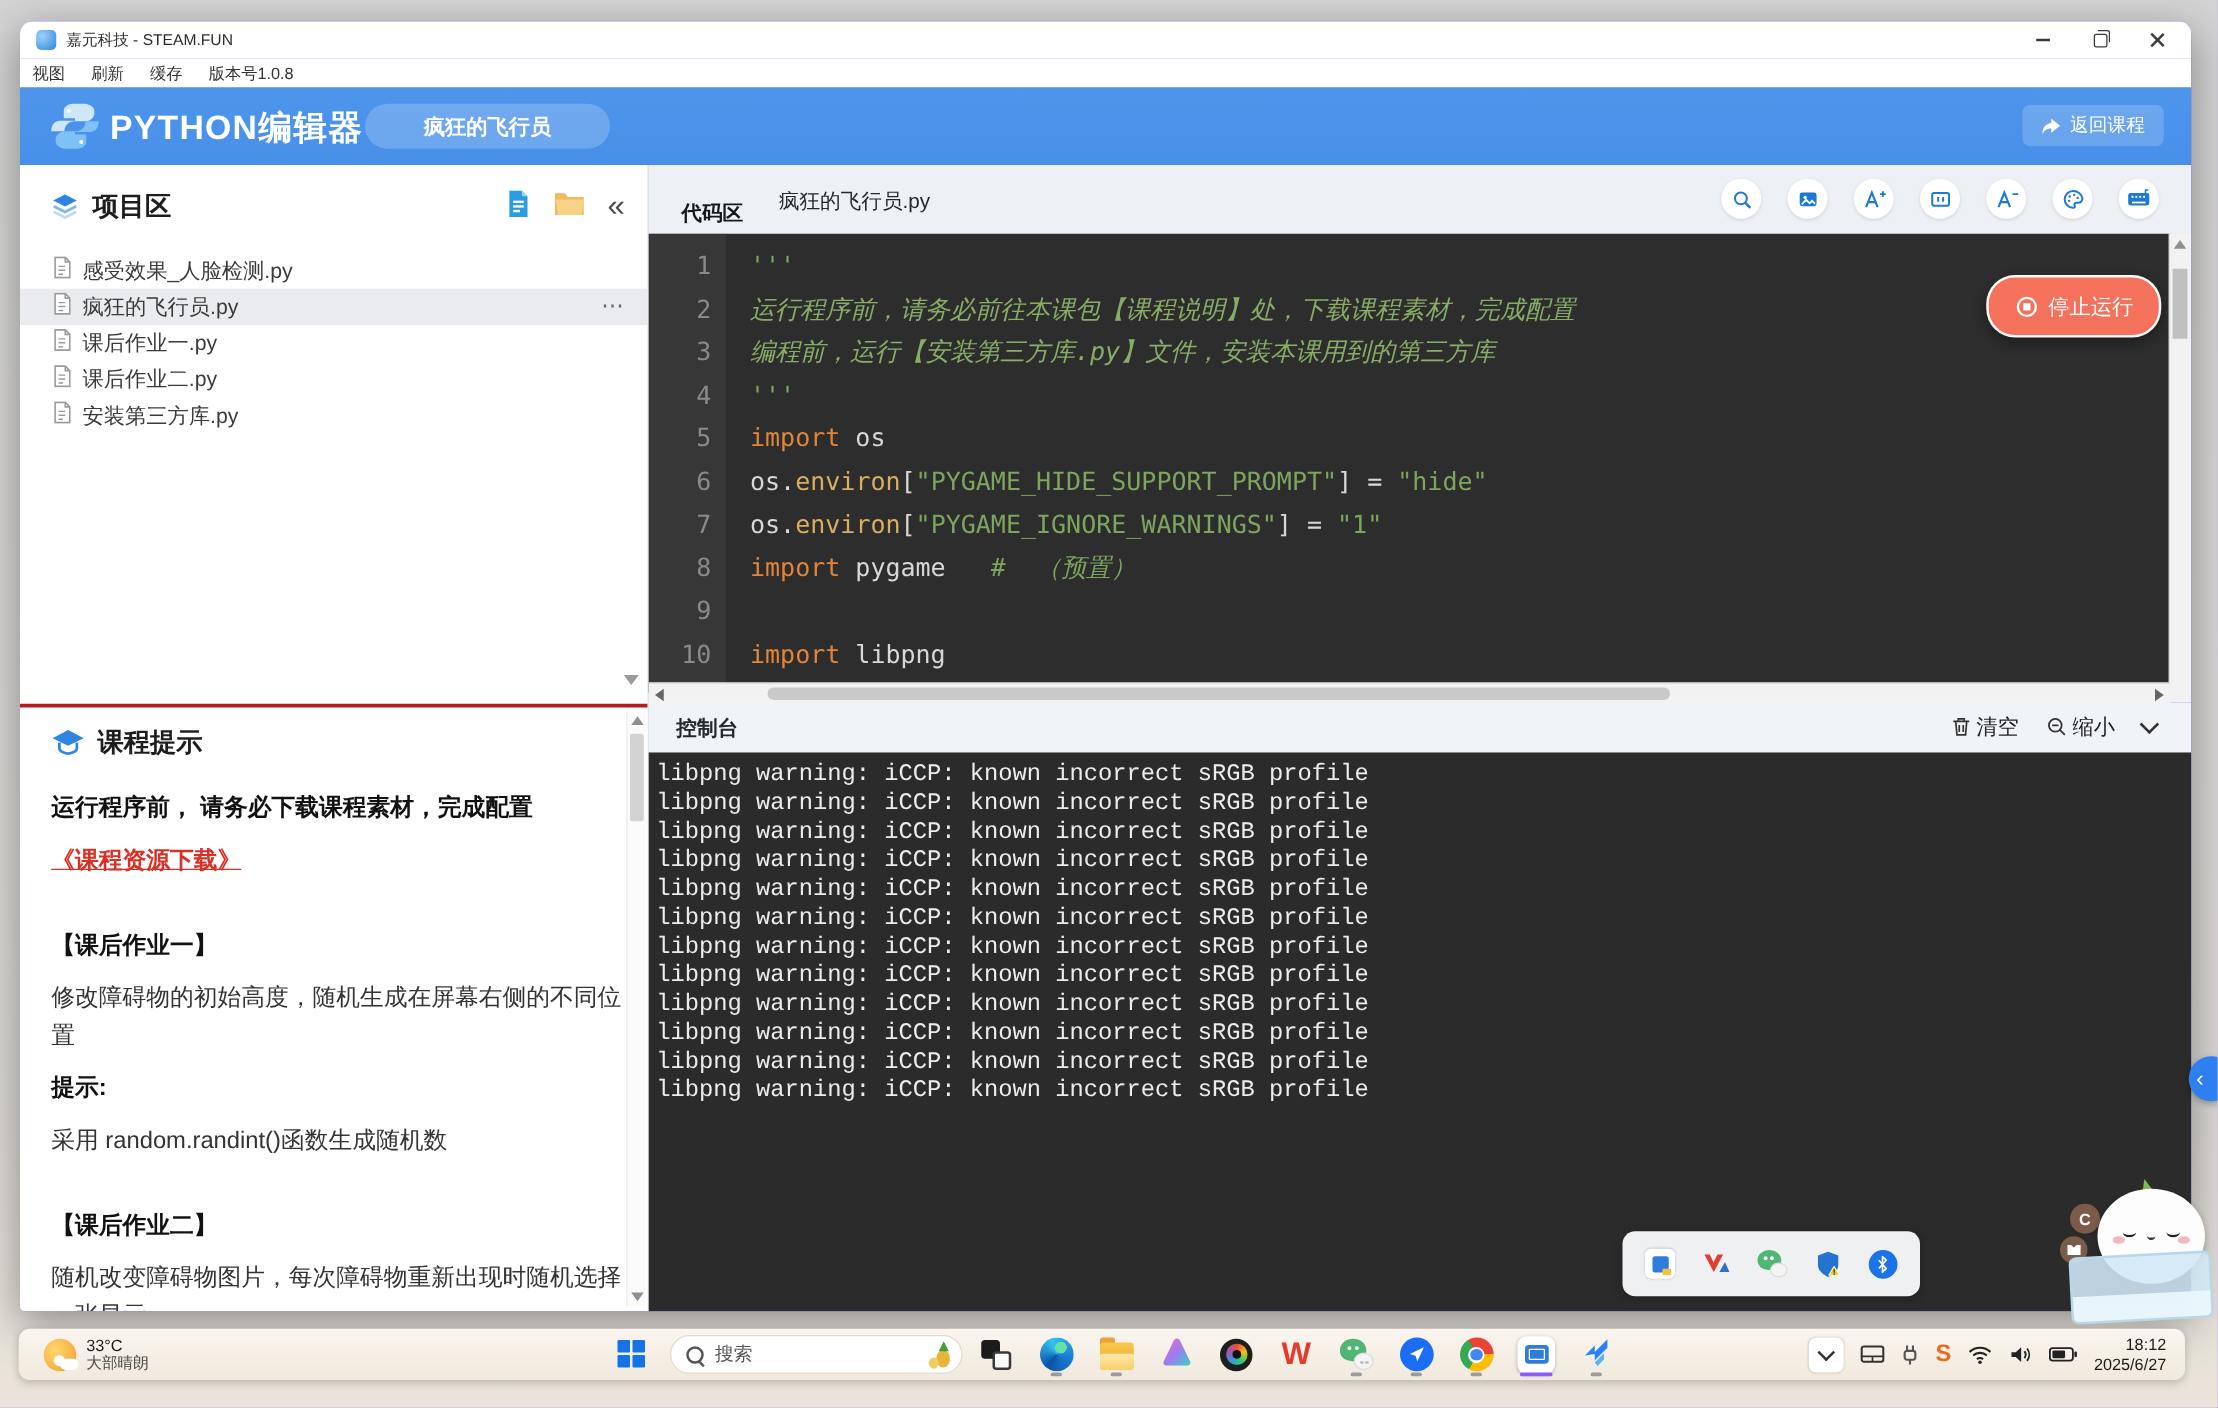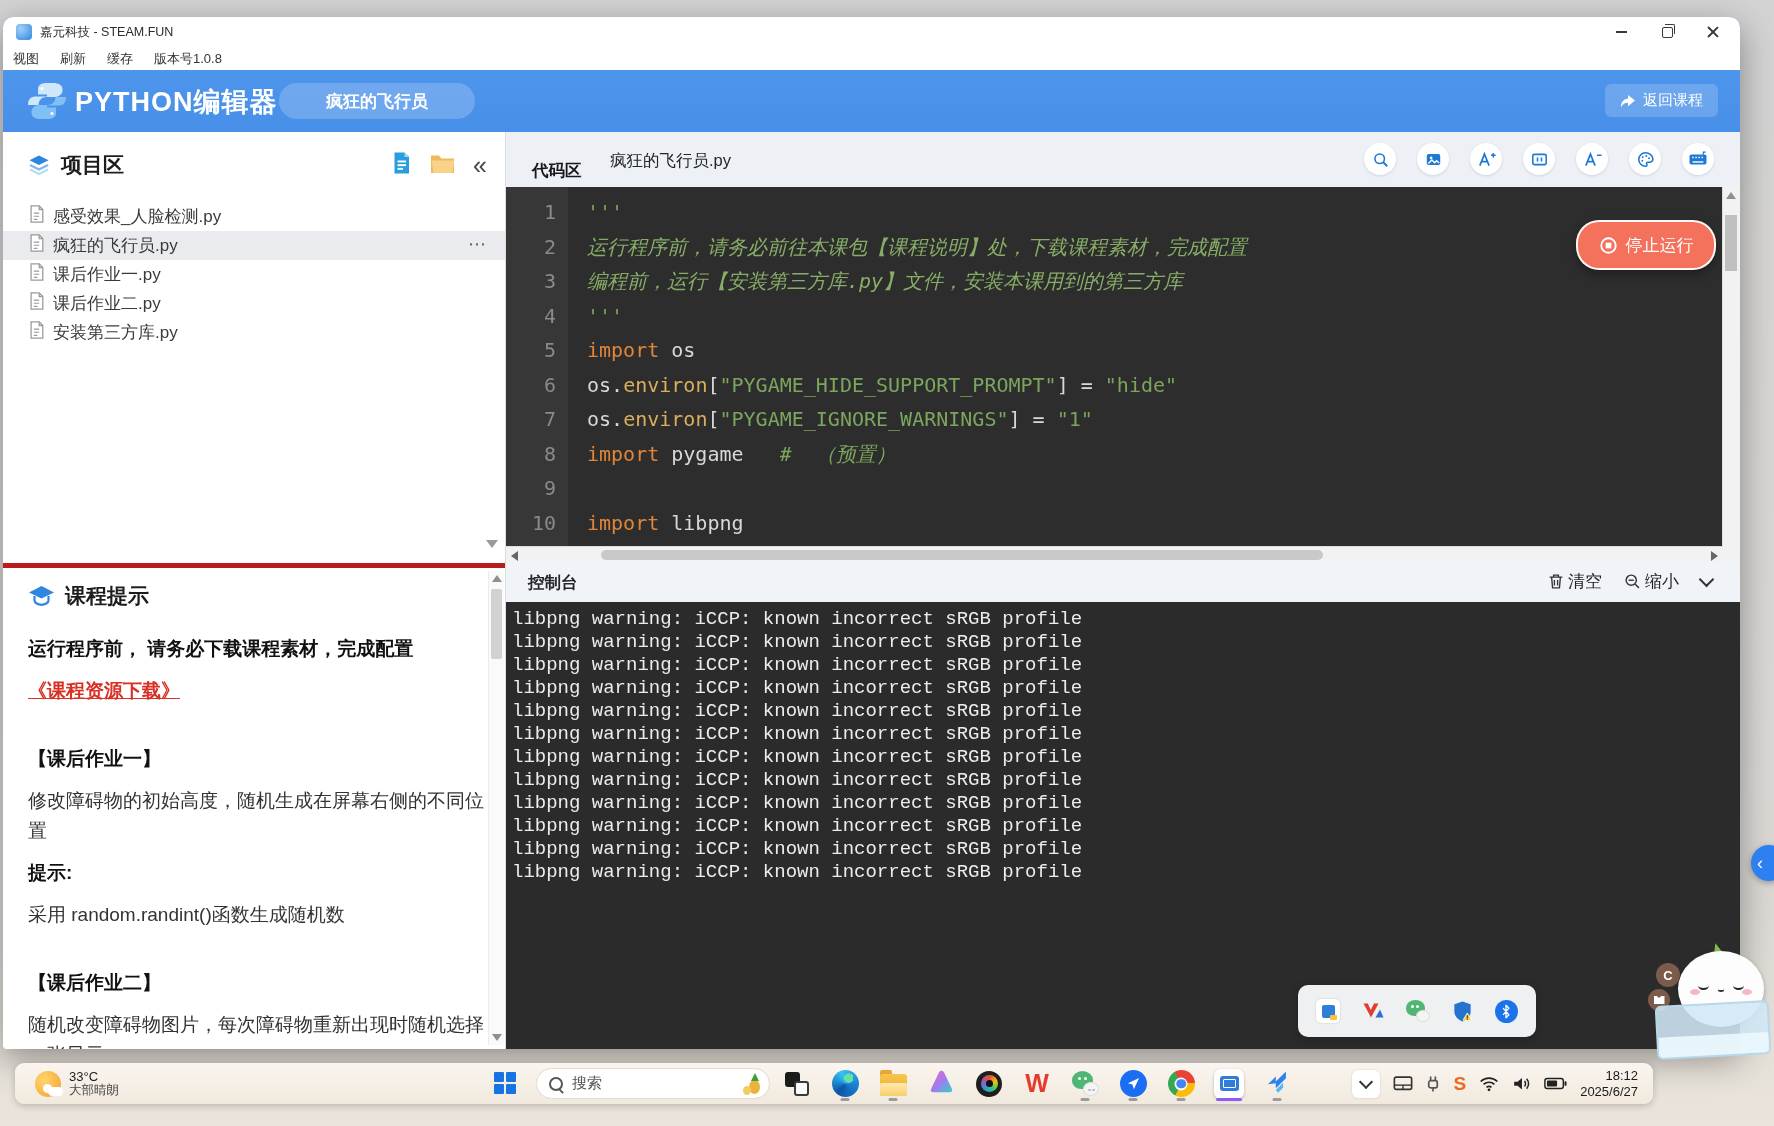--- a/index.html
+++ b/index.html
@@ -1,20 +1,20 @@
 <!DOCTYPE html>
 <html><head>
 <meta charset="utf-8">
 <style>
   html,body{margin:0;padding:0;}
   body{width:1774px;height:1126px;position:relative;overflow:hidden;
        background:linear-gradient(180deg,#d3d3d3 0%,#dcd9d5 80%,#eae4da 100%);
        font-family:"Liberation Sans",sans-serif;-webkit-font-smoothing:antialiased;}
   
-  #window{position:absolute;left:3px;top:17px;width:1737px;height:1032px;background:#8b5cf6;
+  #window{position:absolute;left:16px;top:17px;width:1737px;height:1032px;background:#8b5cf6;
           border-radius:10px 10px 4px 4px;box-shadow:0 10px 34px rgba(0,0,0,.38);overflow:hidden;}
   .titlebar{height:30px;display:flex;align-items:center;padding-left:13px;background:#fff;position:relative;}
   .app-ico{width:16px;height:16px;border-radius:4px;background:radial-gradient(circle at 30% 30%,#9fd1f7,#2f86e0);margin-right:8px;}
   .win-title{font-size:12.5px;color:#2b2b2b;}
   .win-controls{position:absolute;right:4px;top:0;height:30px;display:flex;}
   .wc{width:46px;height:30px;display:flex;align-items:center;justify-content:center;cursor:default;}
   .wc-min-glyph{width:11px;height:2px;background:#3a3a3a;}
   .wc-rest-glyph{width:9px;height:9px;border:1.4px solid #3a3a3a;border-radius:2px;position:relative;background:#fff;}
   .wc-rest-glyph::before{content:"";position:absolute;left:2px;top:-4px;width:9px;height:9px;border:1.4px solid #3a3a3a;border-left:none;border-bottom:none;border-radius:0 2px 0 0;}
   .wc-x{position:relative;width:12px;height:12px;}
@@ -39,21 +39,21 @@
   .side-title{font-size:21px;font-weight:bold;color:#1d1d1d;margin-left:10px;flex:1;}
   .side-tools{display:flex;align-items:center;gap:18px;margin-right:14px;}
   .file-list{margin-top:14px;}
   .file-row{height:29px;display:flex;align-items:center;padding-left:26px;font-size:17px;color:#3a3a3a;position:relative;cursor:pointer;}
   .file-row .fname{margin-left:9px;}
   .file-row.selected{background:#e9ebef;}
   .file-more{position:absolute;right:18px;top:2px;color:#666;font-size:18px;letter-spacing:1px;}
   .proj-scroll-arrow{position:absolute;left:483px;top:408px;width:0;height:0;
       border-left:6px solid transparent;border-right:6px solid transparent;border-top:8px solid #9a9a9a;}
   
-  #tips{position:absolute;left:0;top:431px;right:0;bottom:0;border-top:5px solid #b91c1c;background:#fff;overflow:hidden;padding-left:25px;}
+  #tips{position:absolute;left:0;top:431px;right:0;bottom:0;border-top:3px solid #b91c1c;background:#fff;overflow:hidden;padding-left:25px;}
   .tips-header{display:flex;align-items:center;margin-top:14px;}
   .tips-title{font-size:21px;font-weight:bold;color:#1d1d1d;margin-left:10px;}
   .tips-body{margin-top:24px;width:462px;}
   .tip{font-size:19px;line-height:30px;color:#333;margin-top:12px;}
   .tip.bold{font-weight:bold;color:#111;}
   .tip.link{color:#d93025;font-weight:bold;text-decoration:underline;cursor:pointer;}
   .tip.gap{margin-top:38px;}
   .tips-scrollbar{position:absolute;right:1px;top:3px;bottom:4px;width:15px;background:#fafafa;border-left:1px solid #ececec;}
   .sb-arrow-up,.sb-arrow-dn{position:absolute;left:3px;width:0;height:0;border-left:5px solid transparent;border-right:5px solid transparent;}
   .sb-arrow-up{top:4px;border-bottom:7px solid #8f8f8f;}
@@ -105,22 +105,22 @@
   .cheek{position:absolute;top:38px;width:10px;height:6px;background:#f6b8c0;border-radius:50%;}
   .leaf{position:absolute;left:40px;top:-6px;width:0;height:0;border-left:5px solid transparent;border-right:5px solid transparent;border-bottom:12px solid #7fbf52;transform:rotate(-15deg);}
   .mascot-box{position:absolute;left:8px;top:58px;width:110px;height:50px;background:rgba(208,232,246,.88);
               border:2px solid #b8d8ea;border-radius:6px;transform:rotate(-3deg);}
   .mascot-box::after{content:"";position:absolute;left:0;right:0;bottom:0;height:20px;background:rgba(235,247,253,.9);border-radius:0 0 4px 4px;}
   
   #edge-handle{position:absolute;left:1751px;top:845px;width:36px;height:36px;border-radius:50%;background:#2e7ff0;
                box-shadow:0 2px 6px rgba(0,0,0,.3);color:#fff;display:flex;align-items:center;padding-left:6px;
                font-size:18px;z-index:7;cursor:pointer;box-sizing:border-box;}
   
-  #taskbar{position:absolute;left:15px;top:1063px;width:1605px;height:41px;border-radius:9px;
-           background:linear-gradient(180deg,#faf5ef,#f1e9dd);box-shadow:0 2px 7px rgba(0,0,0,.20);z-index:10;padding-left:33px;}
+  #taskbar{position:absolute;left:15px;top:1063px;width:1733px;height:41px;border-radius:9px;
+           background:linear-gradient(180deg,#faf5ef,#f1e9dd);box-shadow:0 2px 7px rgba(0,0,0,.20);z-index:10;}
   .tb-weather{position:absolute;left:20px;top:7px;display:flex;align-items:center;gap:8px;cursor:pointer;}
   .tb-weather .wtxt{display:flex;flex-direction:column;line-height:1.1;}
   .wtemp{font-size:13px;color:#1c1c1c;}
   .wcond{font-size:12.5px;color:#4a4a4a;}
   .tb-start{position:absolute;left:479px;top:9px;width:22px;height:22px;display:grid;grid-template-columns:10px 10px;grid-template-rows:10px 10px;gap:2px;cursor:pointer;}
   .tb-start div{background:#1573e6;border-radius:1px;}
   .tb-search{position:absolute;left:521px;top:5px;width:234px;height:31px;border-radius:16px;background:#fff;
              border:1px solid #e2dbd0;display:flex;align-items:center;padding:0 8px 0 12px;cursor:text;box-sizing:border-box;justify-content:center;}
   .mag{width:10px;height:10px;border:2px solid #555;border-radius:50%;position:relative;flex:none;}
   .mag::after{content:"";position:absolute;left:9px;top:9px;width:2px;height:6px;background:#555;transform:rotate(-45deg);}

